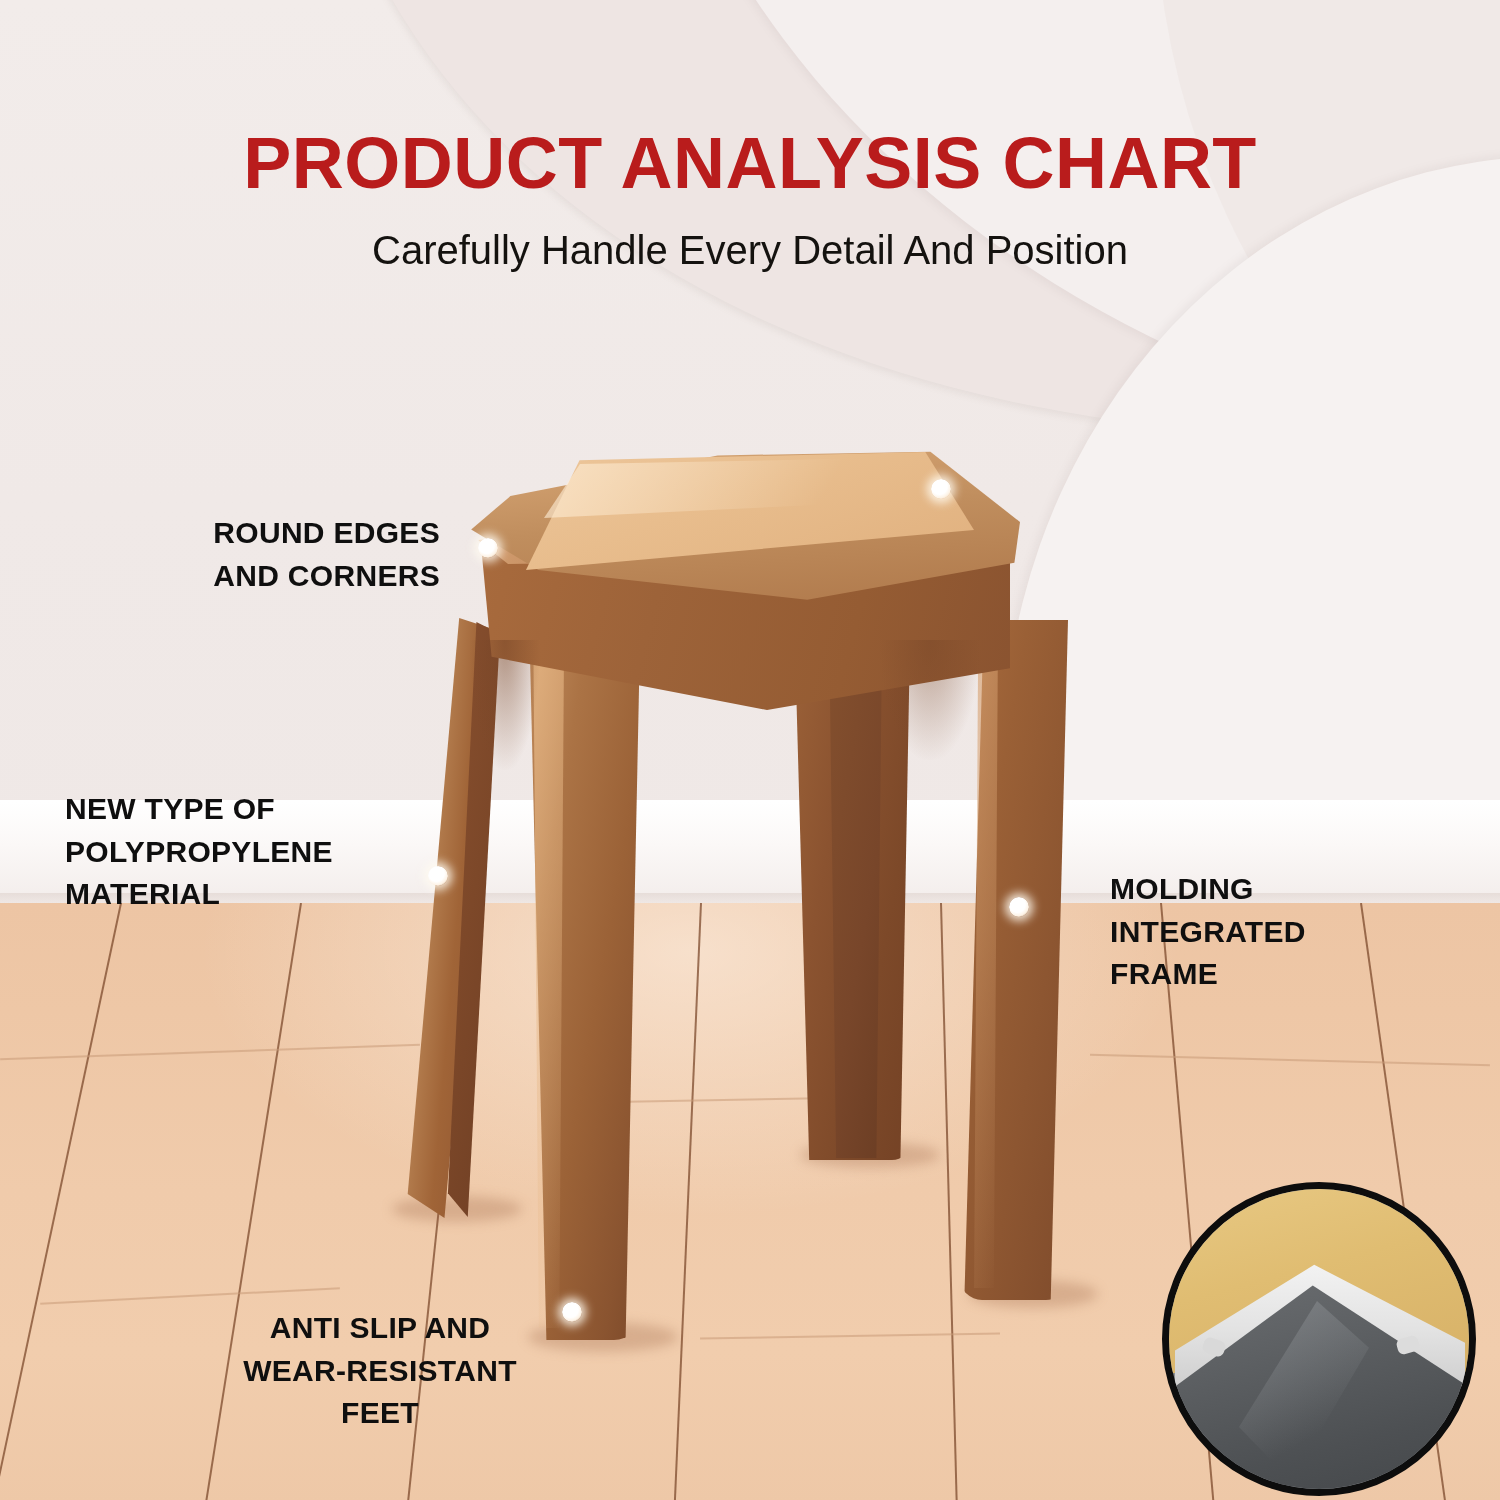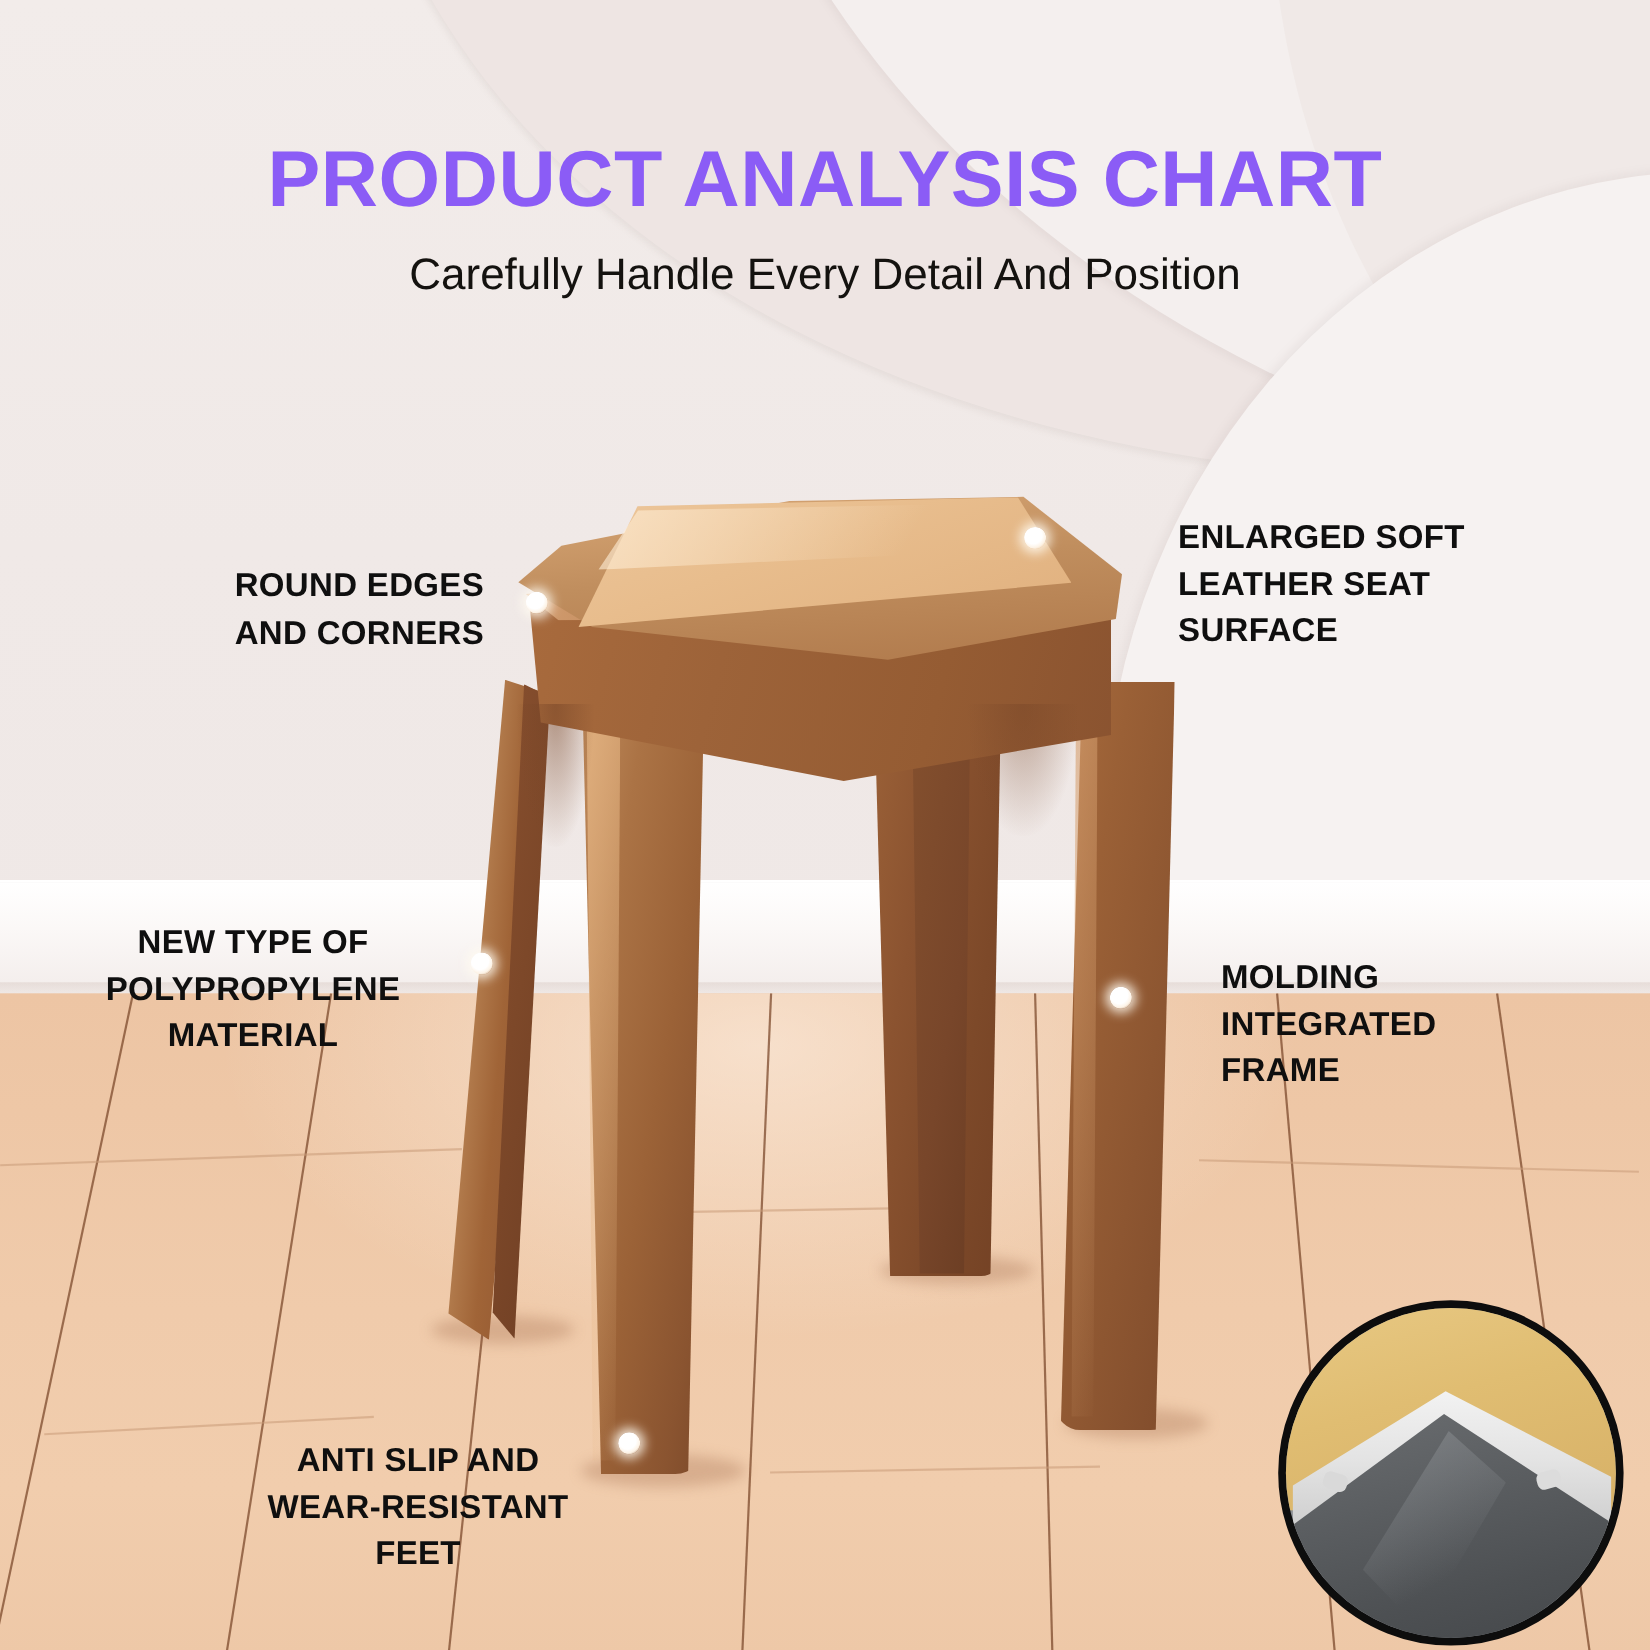--- a/index.html
+++ b/index.html
@@ -186,35 +186,35 @@
   .dot{
     position:absolute;width:20px;height:20px;border-radius:50%;
     background:radial-gradient(circle at 42% 38%,#ffffff 0%,#ffffff 46%,#fdf3e6 66%,rgba(255,240,220,0) 100%);
     box-shadow:0 0 10px 4px rgba(255,250,240,.85);
   }
 
   
   .title{
     position:absolute;left:0;top:122px;width:1500px;text-align:center;
     font-size:72px;font-weight:bold;letter-spacing:.5px;
-    color:#8b5cf6;white-space:nowrap;
+    color:#b91c1c;white-space:nowrap;
   }
   .subtitle{
     position:absolute;left:0;top:228px;width:1500px;text-align:center;
     font-size:40px;font-weight:normal;color:#14120f;
   }
 
   
   .label{
     position:absolute;font-size:30px;font-weight:bold;color:#0f0f0f;
     line-height:1.42;letter-spacing:.3px;
   }
   .lbl-round   {left:130px;top:512px;width:310px;text-align:right;}
   .lbl-leather {left:1071px;top:468px;width:340px;text-align:left;}
-  .lbl-poly    {left:65px;top:836px;width:330px;text-align:center;}
+  .lbl-poly    {left:65px;top:788px;width:330px;text-align:left;}
   .lbl-molding {left:1110px;top:868px;width:300px;text-align:left;}
   .lbl-feet    {left:210px;top:1278px;width:340px;text-align:center;margin-top:29px;}
   .label span{display:block;}
 
   
   .detail-circle{
     position:absolute;left:1162px;top:1182px;width:300px;height:300px;
     border-radius:50%;border:7px solid #0d0d0d;overflow:hidden;
     background:#8d9094;
   }
@@ -314,25 +314,20 @@
   <div class="dot" style="left:562px;top:1302px;"></div>
 
   <div class="title">PRODUCT ANALYSIS CHART</div>
   <div class="subtitle">Carefully Handle Every Detail And Position</div>
 
   <div class="label lbl-round">
     <span>ROUND EDGES</span>
     <span>AND CORNERS</span>
   </div>
 
-  <div class="label lbl-leather">
-    <span>ENLARGED SOFT</span>
-    <span>LEATHER SEAT</span>
-    <span>SURFACE</span>
-  </div>
 
   <div class="label lbl-poly">
     <span>NEW TYPE OF</span>
     <span>POLYPROPYLENE</span>
     <span>MATERIAL</span>
   </div>
 
   <div class="label lbl-molding">
     <span>MOLDING</span>
     <span>INTEGRATED</span>

